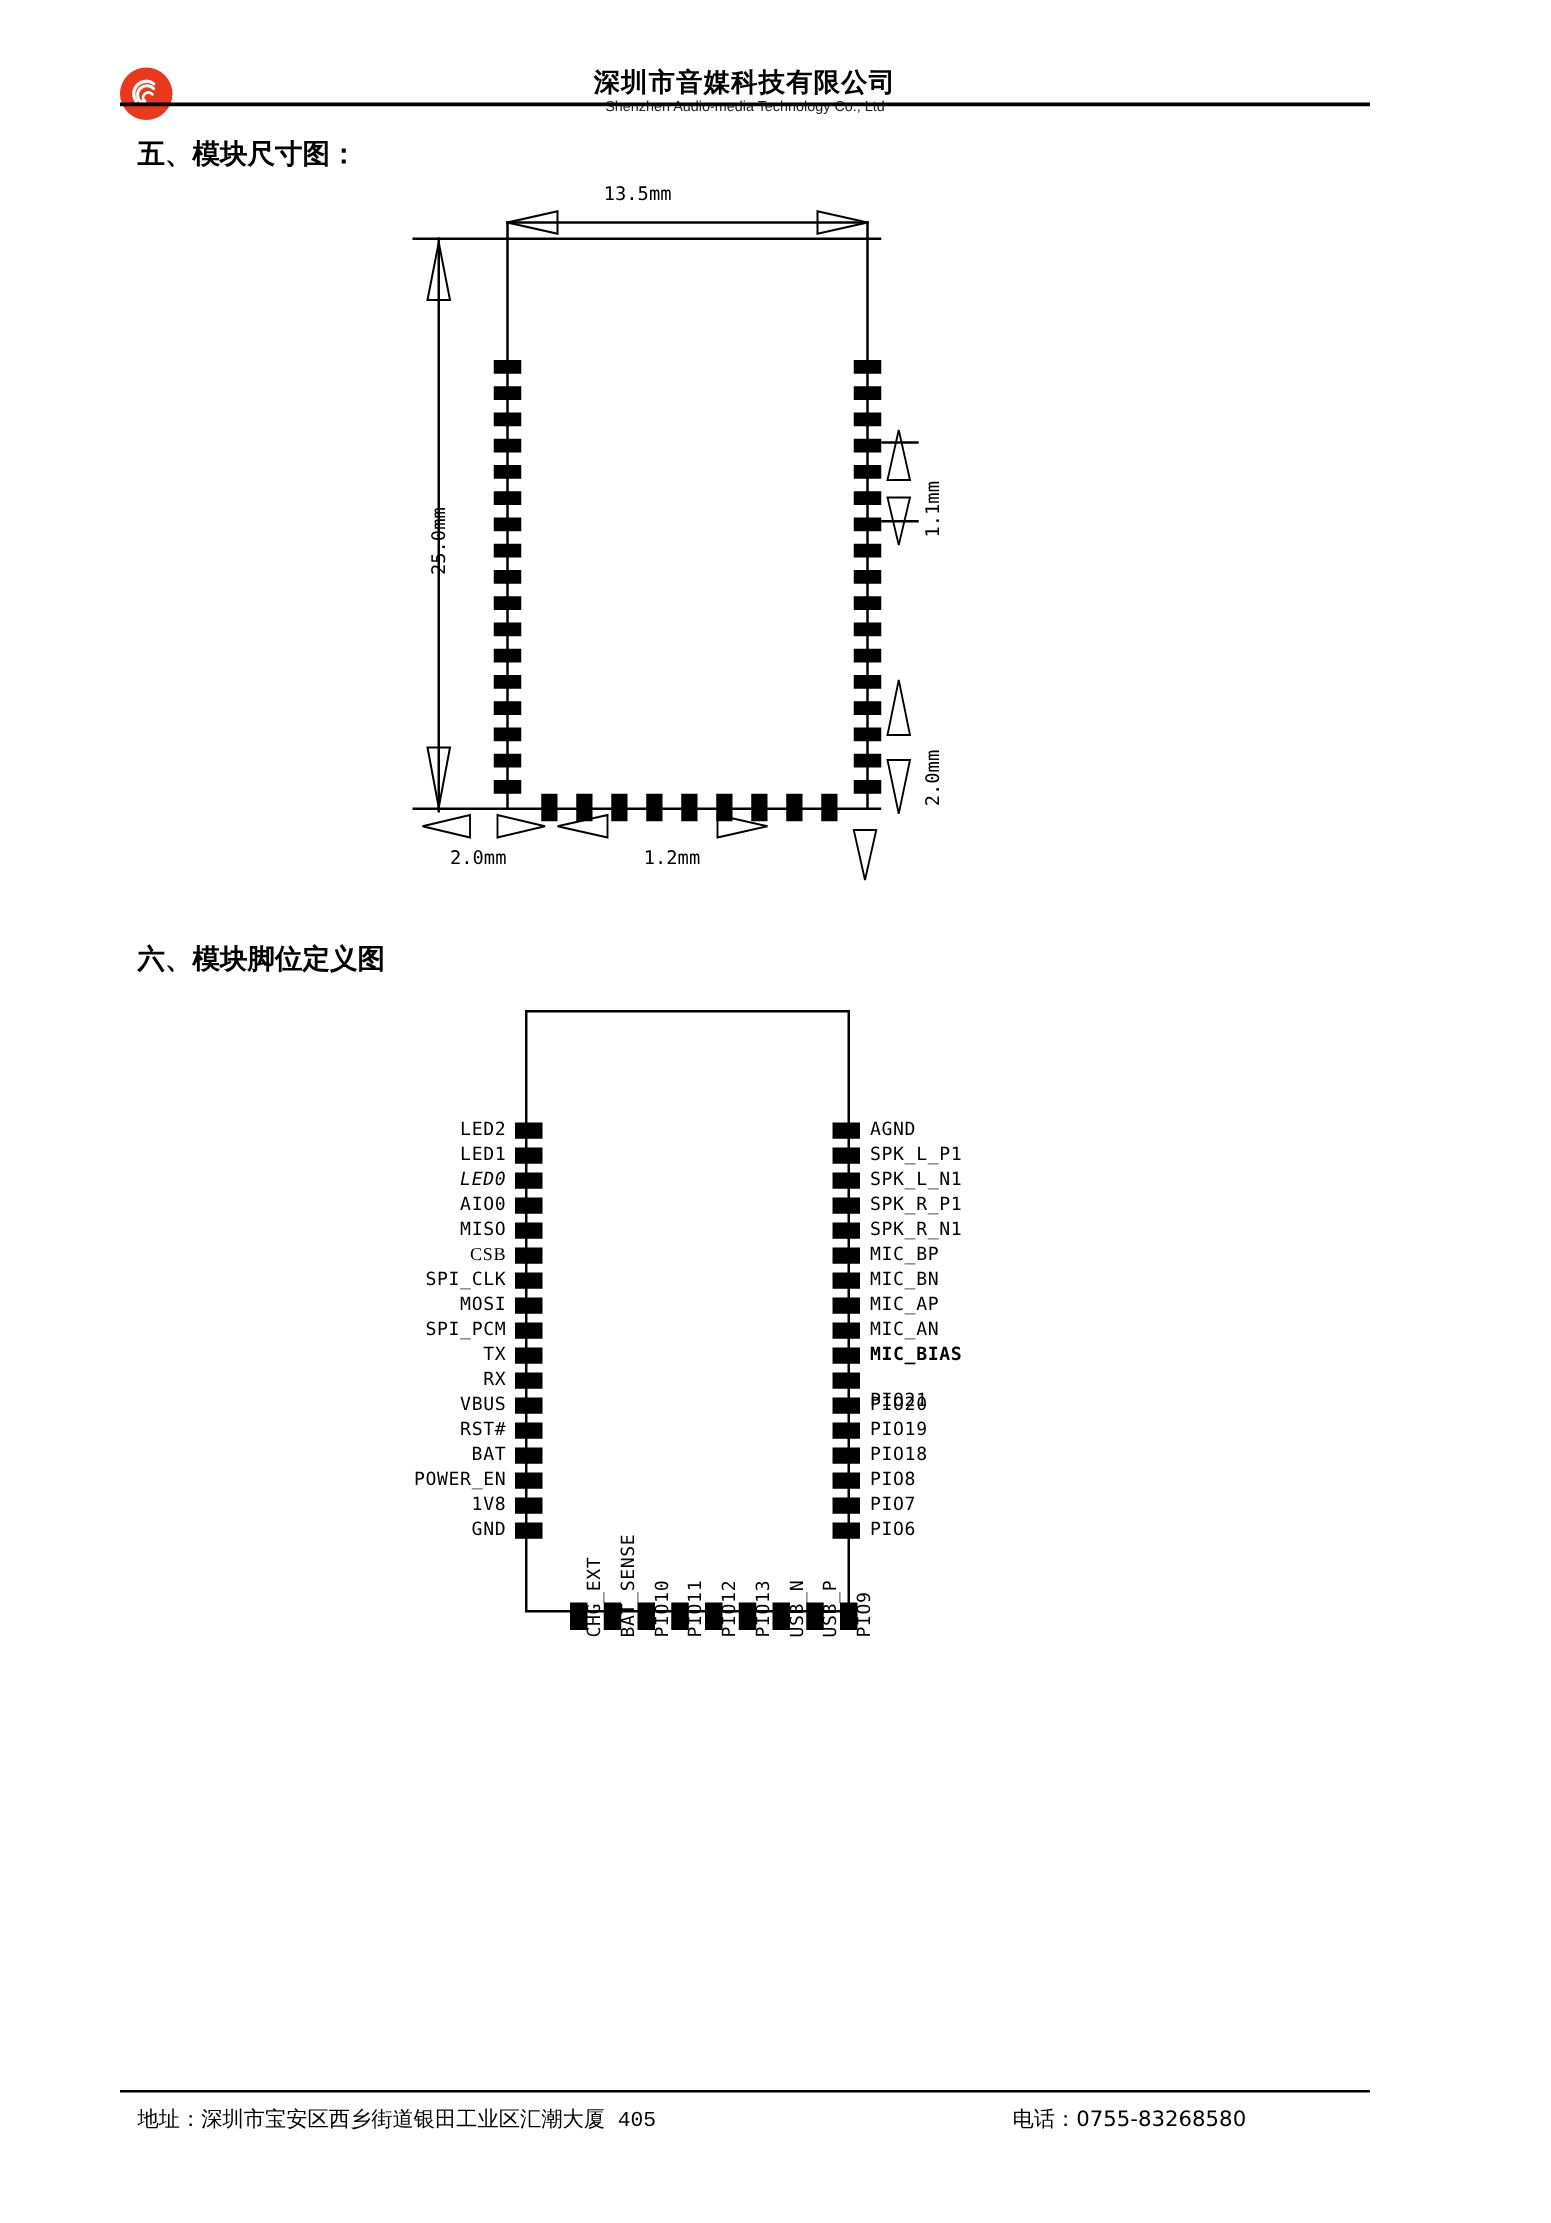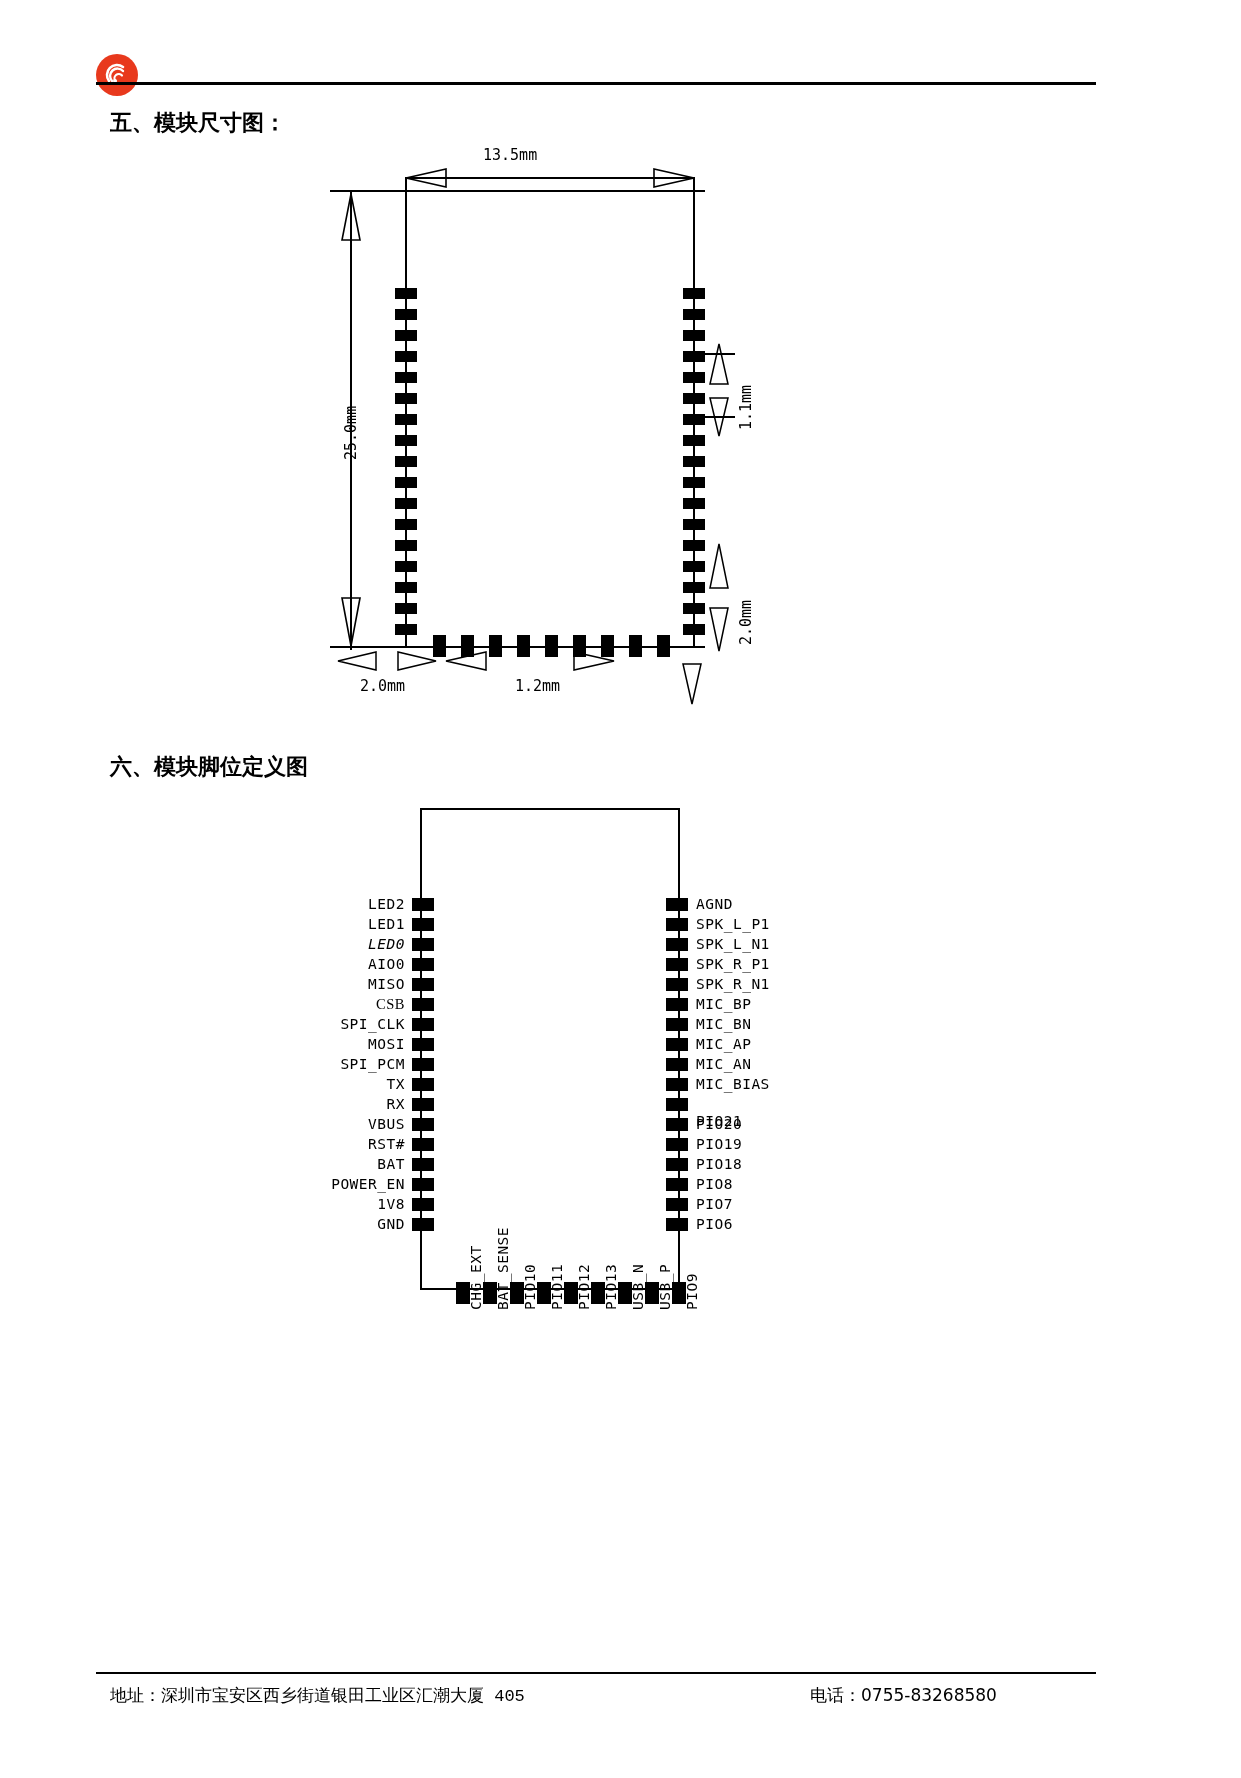--- a/index.html
+++ b/index.html
@@ -185,20 +185,22 @@
   <div class="header">
     <div class="logo">
       <div class="logo-circle"></div>
       <svg class="logo-wave" viewBox="0 0 28 28">
         <path d="M6 20 A10 10 0 0 1 20 6" stroke="#ffffff" stroke-width="2.6" fill="none" stroke-linecap="round"></path>
         <path d="M9 20 A7 7 0 0 1 20 10" stroke="#ffffff" stroke-width="2.4" fill="none" stroke-linecap="round"></path>
         <path d="M12.5 20 A4 4 0 0 1 19 14.5" stroke="#ffffff" stroke-width="2.2" fill="none" stroke-linecap="round"></path>
         <circle cx="12" cy="20" r="2" fill="#ffffff"></circle>
       </svg>
     </div>
+    <div class="header-cn">深圳市音媒科技有限公司</div>
+    <div class="header-en">Shenzhen Audio-media Technology Co., Ltd</div>
   </div>
   <div class="header-rule"></div>
 
   <div class="section-title" id="sec5">五、模块尺寸图：</div>
 
   <div class="fig1">
 
     <div class="line" style="left:105px; top:37px; width:290px; height:2px;"></div>
     <svg style="position:absolute; left:100px; top:25px; width:300px; height:26px;">
       <polygon points="6,13 46,4 46,22" fill="none" stroke="#000" stroke-width="1.6"></polygon>
@@ -359,21 +361,21 @@
 
     <div class="pinlabel right" style="left:366px; top:106px;">AGND</div>
     <div class="pinlabel right" style="left:366px; top:126px;">SPK_L_P1</div>
     <div class="pinlabel right" style="left:366px; top:146px;">SPK_L_N1</div>
     <div class="pinlabel right" style="left:366px; top:166px;">SPK_R_P1</div>
     <div class="pinlabel right" style="left:366px; top:186px;">SPK_R_N1</div>
     <div class="pinlabel right" style="left:366px; top:206px;">MIC_BP</div>
     <div class="pinlabel right" style="left:366px; top:226px;">MIC_BN</div>
     <div class="pinlabel right" style="left:366px; top:246px;">MIC_AP</div>
     <div class="pinlabel right" style="left:366px; top:266px;">MIC_AN</div>
-    <div class="pinlabel right" style="left:366px; top:286px;">MIC_BIAS</div>
+    <div class="pinlabel right" style="left:366px; top:286px;font-weight:bold;">MIC_BIAS</div>
     <div class="pinlabel right" style="left:366px; top:307px;margin-top:16px;">PIO21</div>
     <div class="pinlabel right" style="left:366px; top:326px;">PIO20</div>
     <div class="pinlabel right" style="left:366px; top:346px;">PIO19</div>
     <div class="pinlabel right" style="left:366px; top:366px;">PIO18</div>
     <div class="pinlabel right" style="left:366px; top:386px;">PIO8</div>
     <div class="pinlabel right" style="left:366px; top:406px;">PIO7</div>
     <div class="pinlabel right" style="left:366px; top:426px;">PIO6</div>
 
     <div class="pad" style="left:126px; top:492px; width:14px; height:22px;"></div>
     <div class="pad" style="left:153px; top:492px; width:14px; height:22px;"></div>

